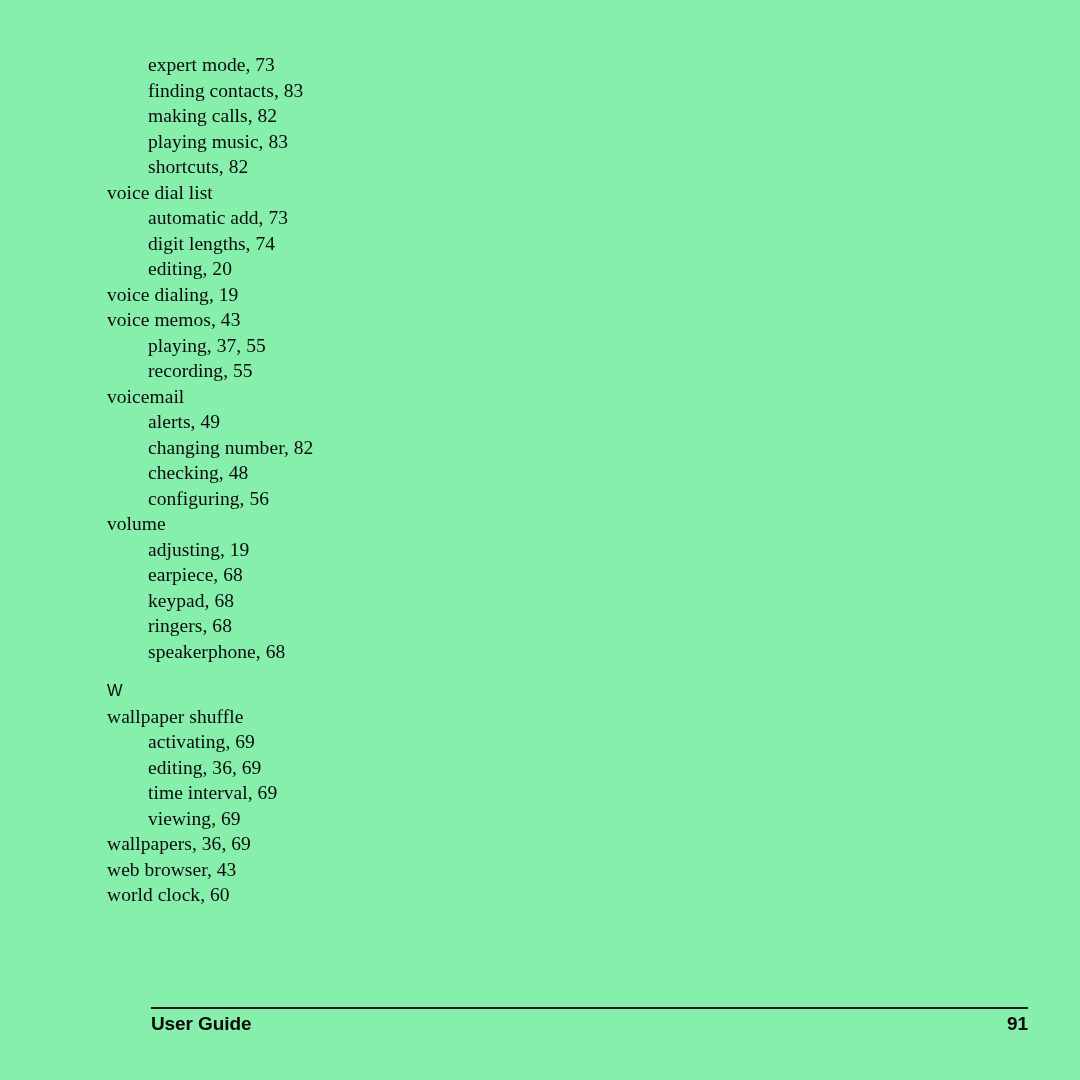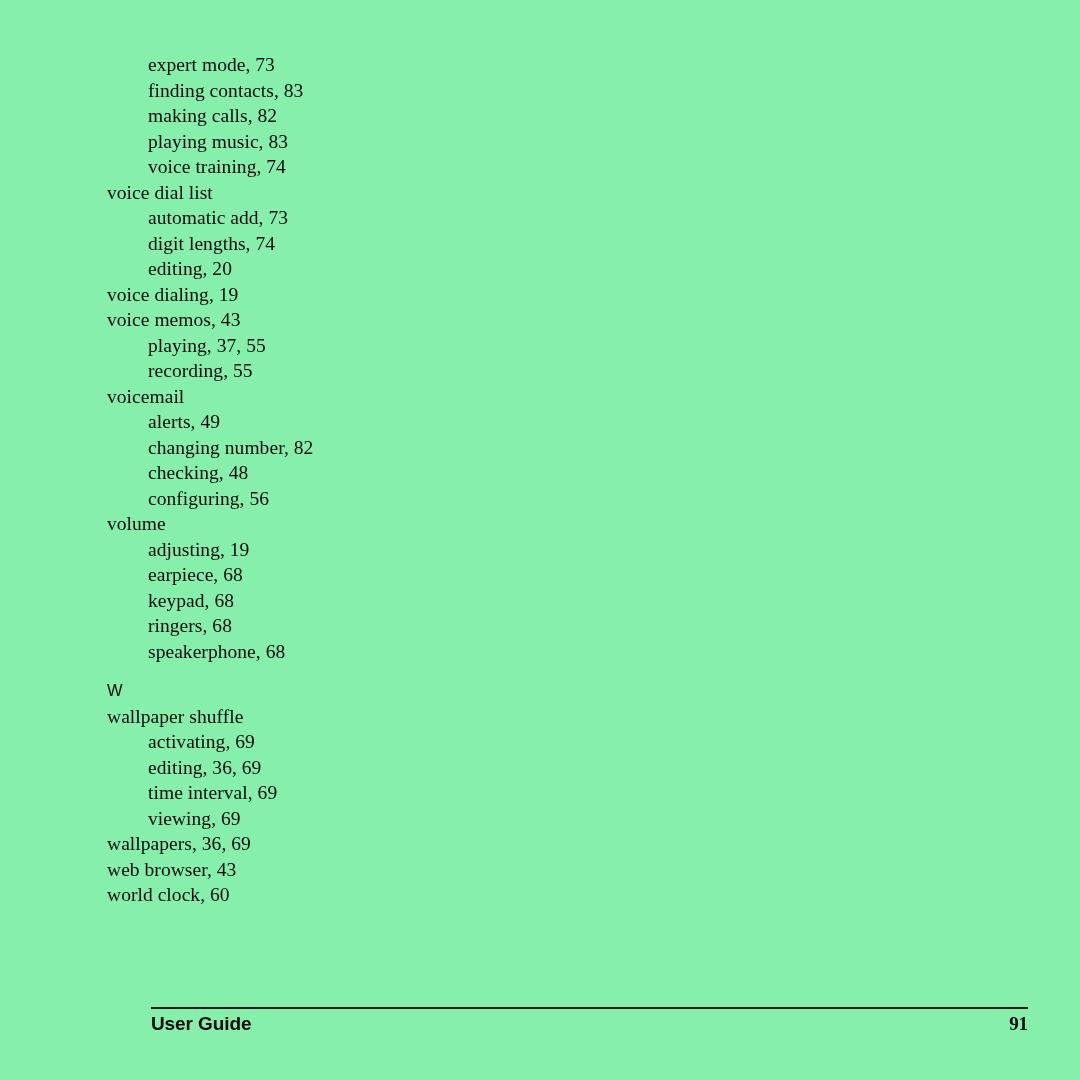--- a/index.html
+++ b/index.html
@@ -79,39 +79,39 @@
     justify-content: space-between;
   }
   .footer-label {
     font-family: "Liberation Sans", "DejaVu Sans", sans-serif;
     font-weight: bold;
     font-size: 19px;
     color: #0a0a0a;
     letter-spacing: -0.1px;
   }
   .footer-pagenum {
-    font-family: Liberation Serif, serif;
+    font-family: Liberation Sans, sans-serif;
     font-weight: bold;
     font-size: 19px;
     color: #0a0a0a;
     letter-spacing: -0.1px;
   }
 </style>
 </head>
 <body>
 
 <div class="page">
 
   <div class="index-column">
 
   <div class="index-entry level-2">expert mode, 73</div>
       <div class="index-entry level-2">finding contacts, 83</div>
       <div class="index-entry level-2">making calls, 82</div>
       <div class="index-entry level-2">playing music, 83</div>
-      <div class="index-entry level-2">voice training, 74</div>
+      <div class="index-entry level-2">shortcuts, 82</div>
       <div class="index-entry level-1">voice dial list</div>
       <div class="index-entry level-2">automatic add, 73</div>
       <div class="index-entry level-2">digit lengths, 74</div>
       <div class="index-entry level-2">editing, 20</div>
       <div class="index-entry level-1">voice dialing, 19</div>
       <div class="index-entry level-1">voice memos, 43</div>
       <div class="index-entry level-2">playing, 37, 55</div>
       <div class="index-entry level-2">recording, 55</div>
       <div class="index-entry level-1">voicemail</div>
       <div class="index-entry level-2">alerts, 49</div>

